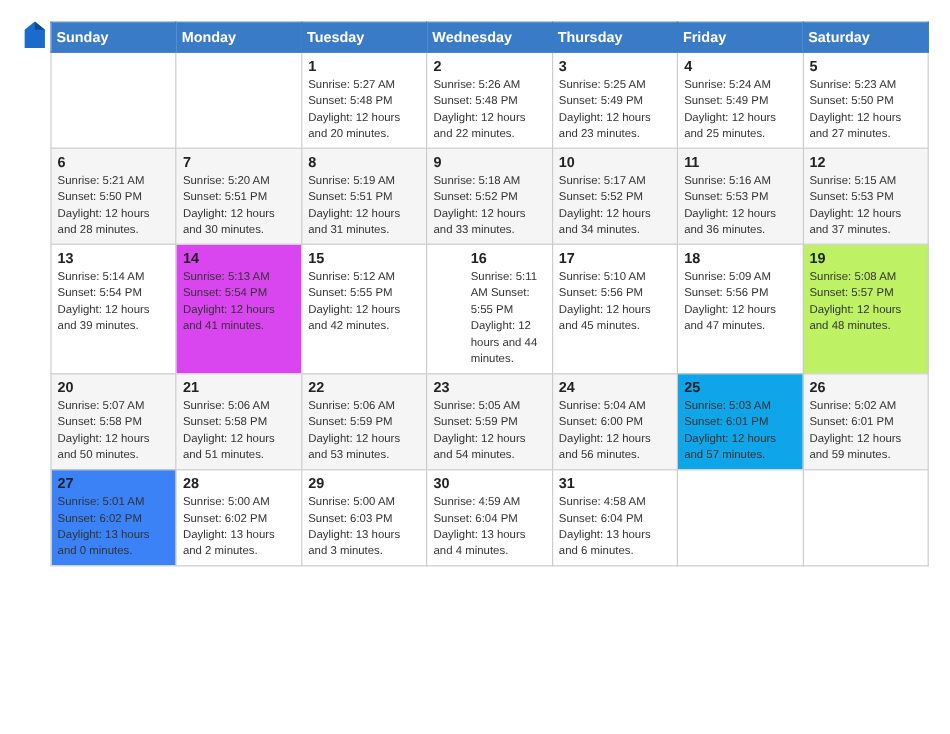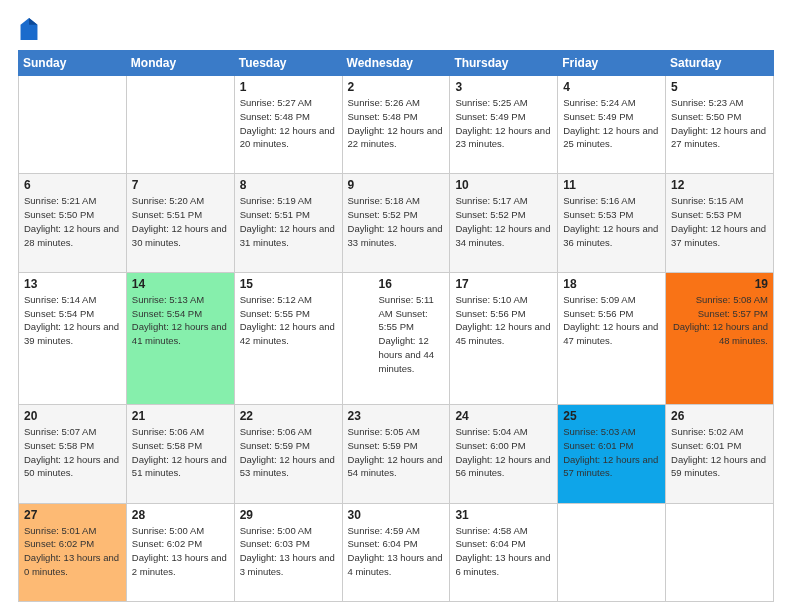--- a/index.html
+++ b/index.html
@@ -5,24 +5,24 @@
     * { margin: 0; padding: 0; box-sizing: border-box; }
     body {
       width: 792px;
       height: 612px;
       font-family: Arial, sans-serif;
       background: #fff;
       overflow: hidden;
     }
     .page {
       width: 792px;
-      height: 612px;
+      height: 472px;
       padding: 18px 18px 10px 18px;
       display: flex;
-      flex-direction: column;
+      flex-direction: row;
     }
     .header {
       display: flex;
       justify-content: space-between;
       align-items: flex-start;
       margin-bottom: 10px;
     }
     .logo {
       display: flex;
       align-items: center;
@@ -219,21 +219,21 @@
           </td>
         </tr>
         <tr style="background: rgb(255, 255, 255);">
           <td style="background: rgb(255, 255, 255);">
             <span class="day-num">13</span>
             <div class="day-detail">Sunrise: 5:14 AM
 Sunset: 5:54 PM
 Daylight: 12 hours
 and 39 minutes.</div>
           </td>
-          <td style="background: #86efac; margin-left: 44px;">
+          <td style="background: #d946ef; margin-left: 44px;">
             <span class="day-num">14</span>
             <div class="day-detail">Sunrise: 5:13 AM
 Sunset: 5:54 PM
 Daylight: 12 hours
 and 41 minutes.</div>
           </td>
           <td style="background: rgb(255, 255, 255);">
             <span class="day-num">15</span>
             <div class="day-detail">Sunrise: 5:12 AM
 Sunset: 5:55 PM
@@ -254,21 +254,21 @@
 Daylight: 12 hours
 and 45 minutes.</div>
           </td>
           <td style="background: rgb(255, 255, 255);">
             <span class="day-num">18</span>
             <div class="day-detail">Sunrise: 5:09 AM
 Sunset: 5:56 PM
 Daylight: 12 hours
 and 47 minutes.</div>
           </td>
-          <td style="background: #f97316; text-align: right;">
+          <td style="background: #bef264;">
             <span class="day-num">19</span>
             <div class="day-detail">Sunrise: 5:08 AM
 Sunset: 5:57 PM
 Daylight: 12 hours
 and 48 minutes.</div>
           </td>
         </tr>
         <tr style="background: rgb(245, 245, 245);">
           <td style="background: rgb(245, 245, 245);">
             <span class="day-num">20</span>
@@ -314,21 +314,21 @@
           </td>
           <td style="background: rgb(245, 245, 245);">
             <span class="day-num">26</span>
             <div class="day-detail">Sunrise: 5:02 AM
 Sunset: 6:01 PM
 Daylight: 12 hours
 and 59 minutes.</div>
           </td>
         </tr>
         <tr style="background: rgb(255, 255, 255);">
-          <td style="background: #fdba74;">
+          <td style="background: #3b82f6;">
             <span class="day-num">27</span>
             <div class="day-detail">Sunrise: 5:01 AM
 Sunset: 6:02 PM
 Daylight: 13 hours
 and 0 minutes.</div>
           </td>
           <td style="background: rgb(255, 255, 255);">
             <span class="day-num">28</span>
             <div class="day-detail">Sunrise: 5:00 AM
 Sunset: 6:02 PM

